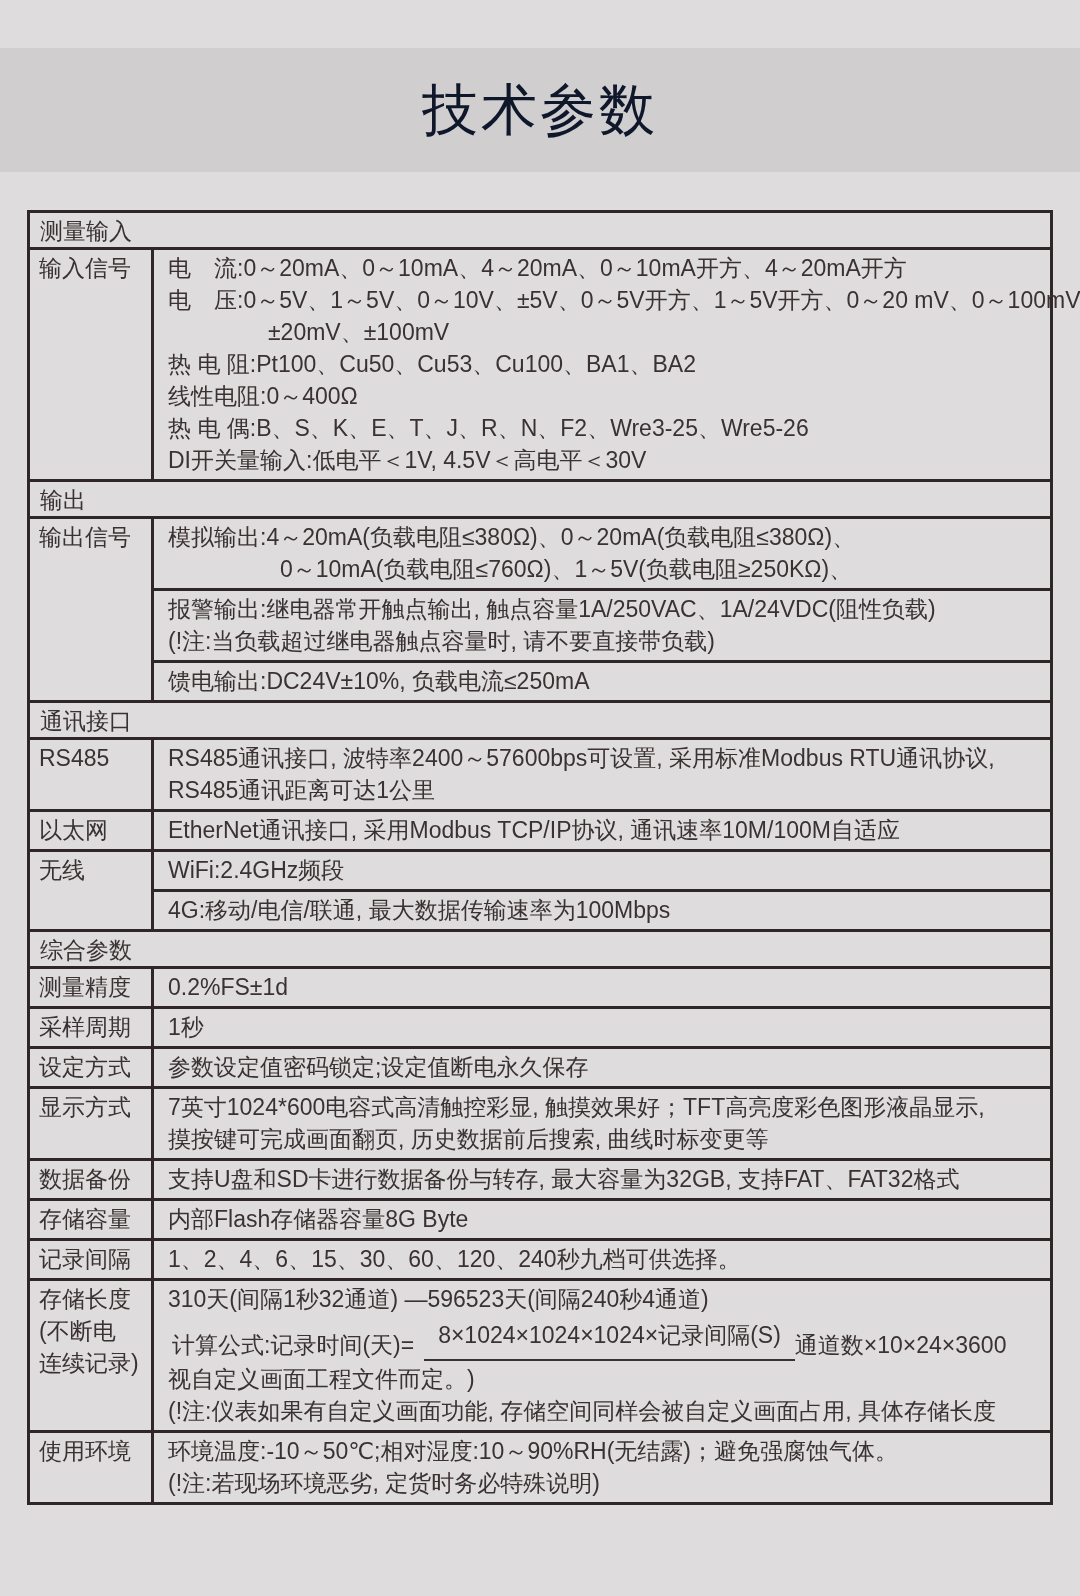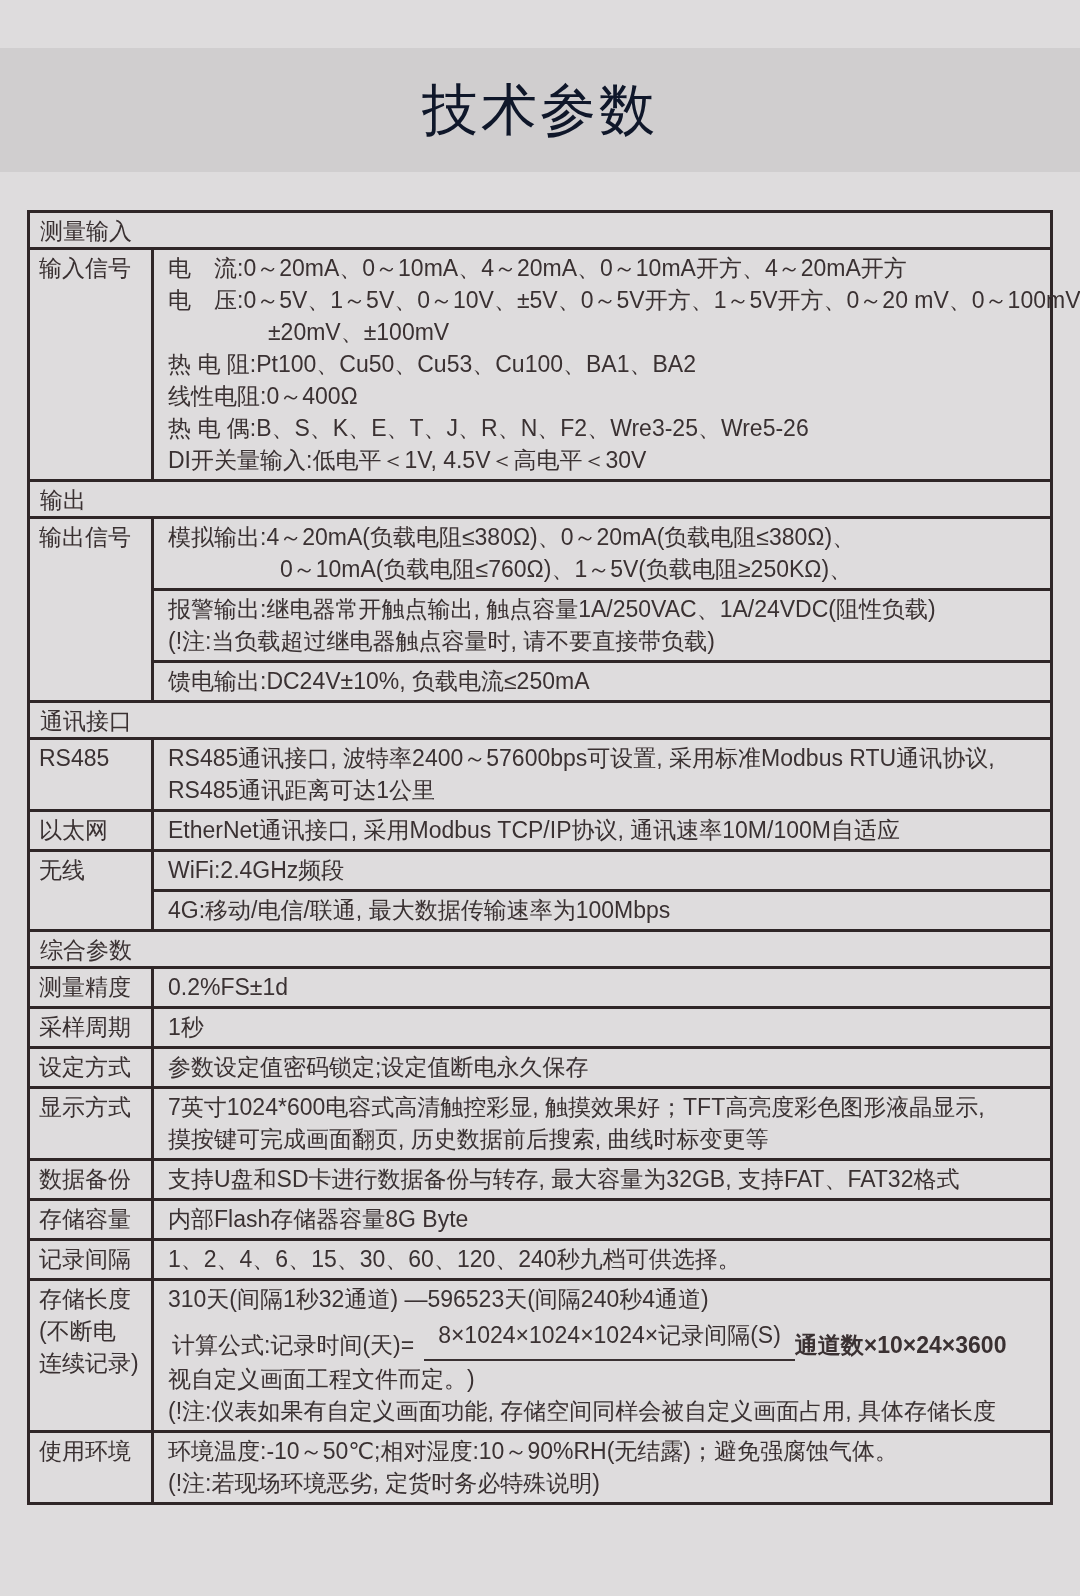--- a/index.html
+++ b/index.html
@@ -31,21 +31,21 @@
   .blk{padding:2px 8px 3px 14px;}
   .blk + .blk{border-top:3px solid var(--bd);}
   .line{white-space:nowrap;}
   .ind-v{padding-left:100px;}
   .ind-a{padding-left:112px;}
 
   
   .formula{display:flex;align-items:flex-end;margin:4px 0 2px 4px;}
   .frac{display:inline-flex;flex-direction:row;text-align:center;margin-left:10px;}
   .frac .num{border-bottom:2px solid var(--txt);padding:0 14px 1px 14px;}
-  .frac .den{padding-top:10px;font-weight:bold;}
+  .frac .den{padding-top:10px;}
 </style>
 </head>
 <body>
 
 <div class="page">
 
   <div class="band">
     <div class="title">技术参数</div>
   </div>
 

